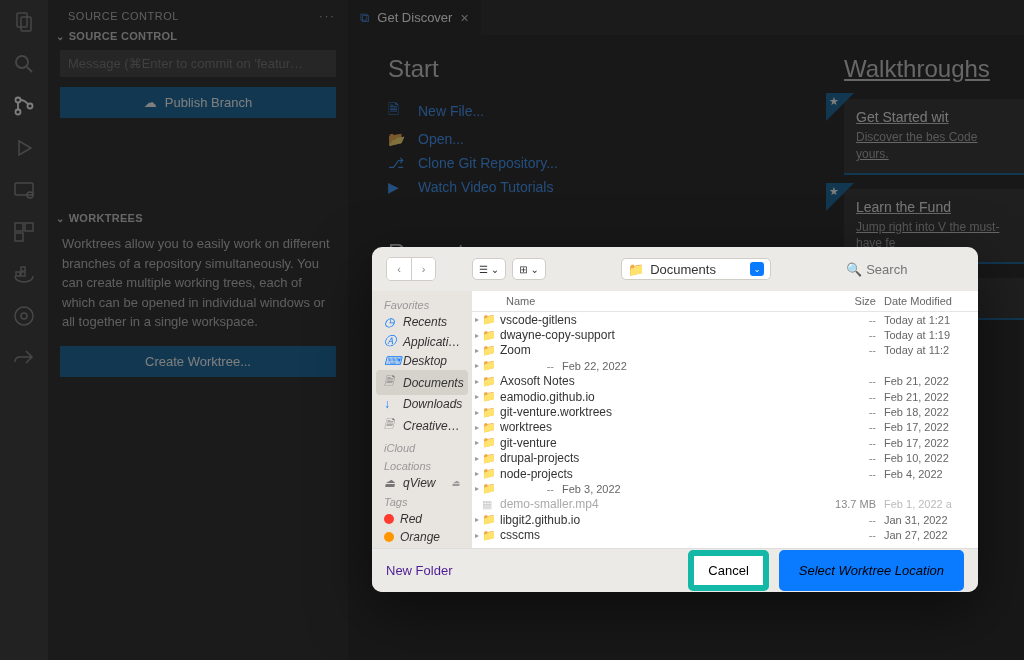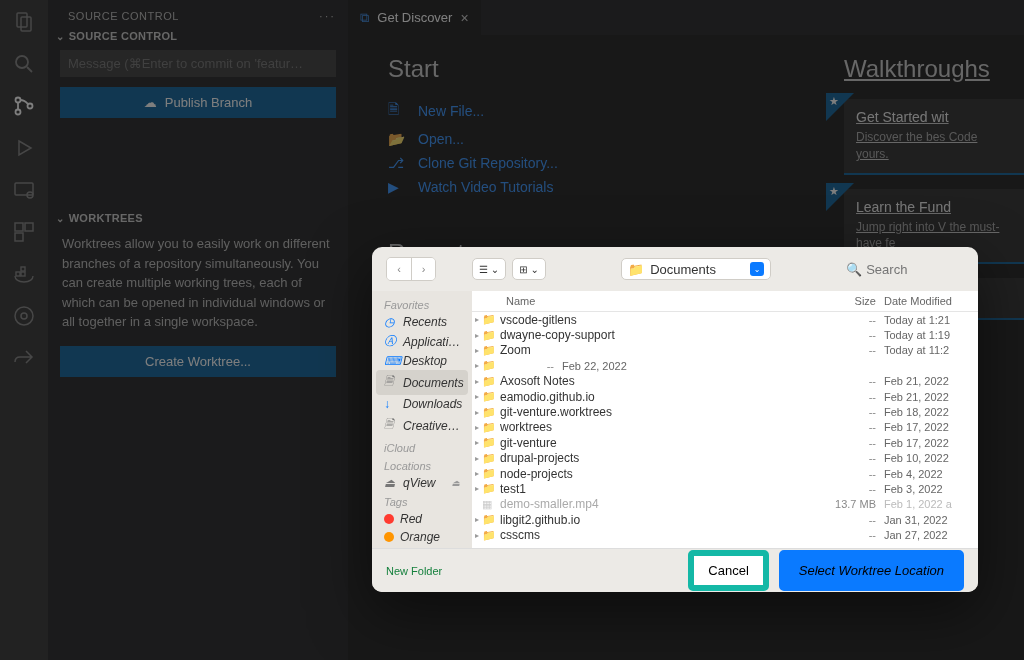--- a/index.html
+++ b/index.html
@@ -78,21 +78,21 @@
 .file-row .fic { width: 14px; color: #1e90ff; margin-right: 4px; font-size: 11px; }
 .file-row .fic.file-i { color: #999; }
 .file-row .fname { flex: 1; white-space: nowrap; overflow: hidden; text-overflow: ellipsis; color: #333; }
 .file-row.dim-row .fname { color: #aaa; }
 .file-row.dim-row .fic { color: #ccc; }
 .file-row .fsize { width: 62px; text-align: right; padding-right: 8px; color: #888; font-size: 11px; }
 .file-row .fdate { width: 94px; color: #666; font-size: 11px; white-space: nowrap; overflow: hidden; }
 .file-row.dim-row .fdate { color: #bbb; }
 
 .dlg-footer { height: 44px; border-top: 1px solid #ddd; display: flex; align-items: center; padding: 0 14px; gap: 10px; background: #eceae6; }
-.footer-link { font-size: 11px; color: #15803d; cursor: pointer; }
+.footer-link { font-size: 13px; color: #4c1d95; cursor: pointer; }
 .footer-spacer { flex: 1; }
 .btn { font-size: 13px; padding: 7px 14px; border-radius: 5px; border: 6px solid #14b8a6; background: #fff; cursor: pointer; }
 .btn.primary { background: #0a7aff; color: #000000; border-color: #0a7aff; font-style: italic; }
 
 svg { width: 100%; height: 100%; }
 </style>
 </head>
 <body>
 
 <div class="activity-bar">
@@ -386,21 +386,20 @@
           <div class="file-row">
             <span class="disc">▸</span>
             <span class="fic ">📁</span>
             <span class="fname">node-projects</span>
             <span class="fsize">--</span>
             <span class="fdate">Feb 4, 2022</span>
           </div>
           <div class="file-row">
             <span class="disc">▸</span>
             <span class="fic ">📁</span>
-            <span class="fname">test1</span>
             <span class="fsize">--</span>
             <span class="fdate">Feb 3, 2022</span>
           </div>
           <div class="file-row dim-row">
             <span class="disc"></span>
             <span class="fic file-i">▦</span>
             <span class="fname">demo-smaller.mp4</span>
             <span class="fsize">13.7 MB</span>
             <span class="fdate">Feb 1, 2022 a</span>
           </div>

